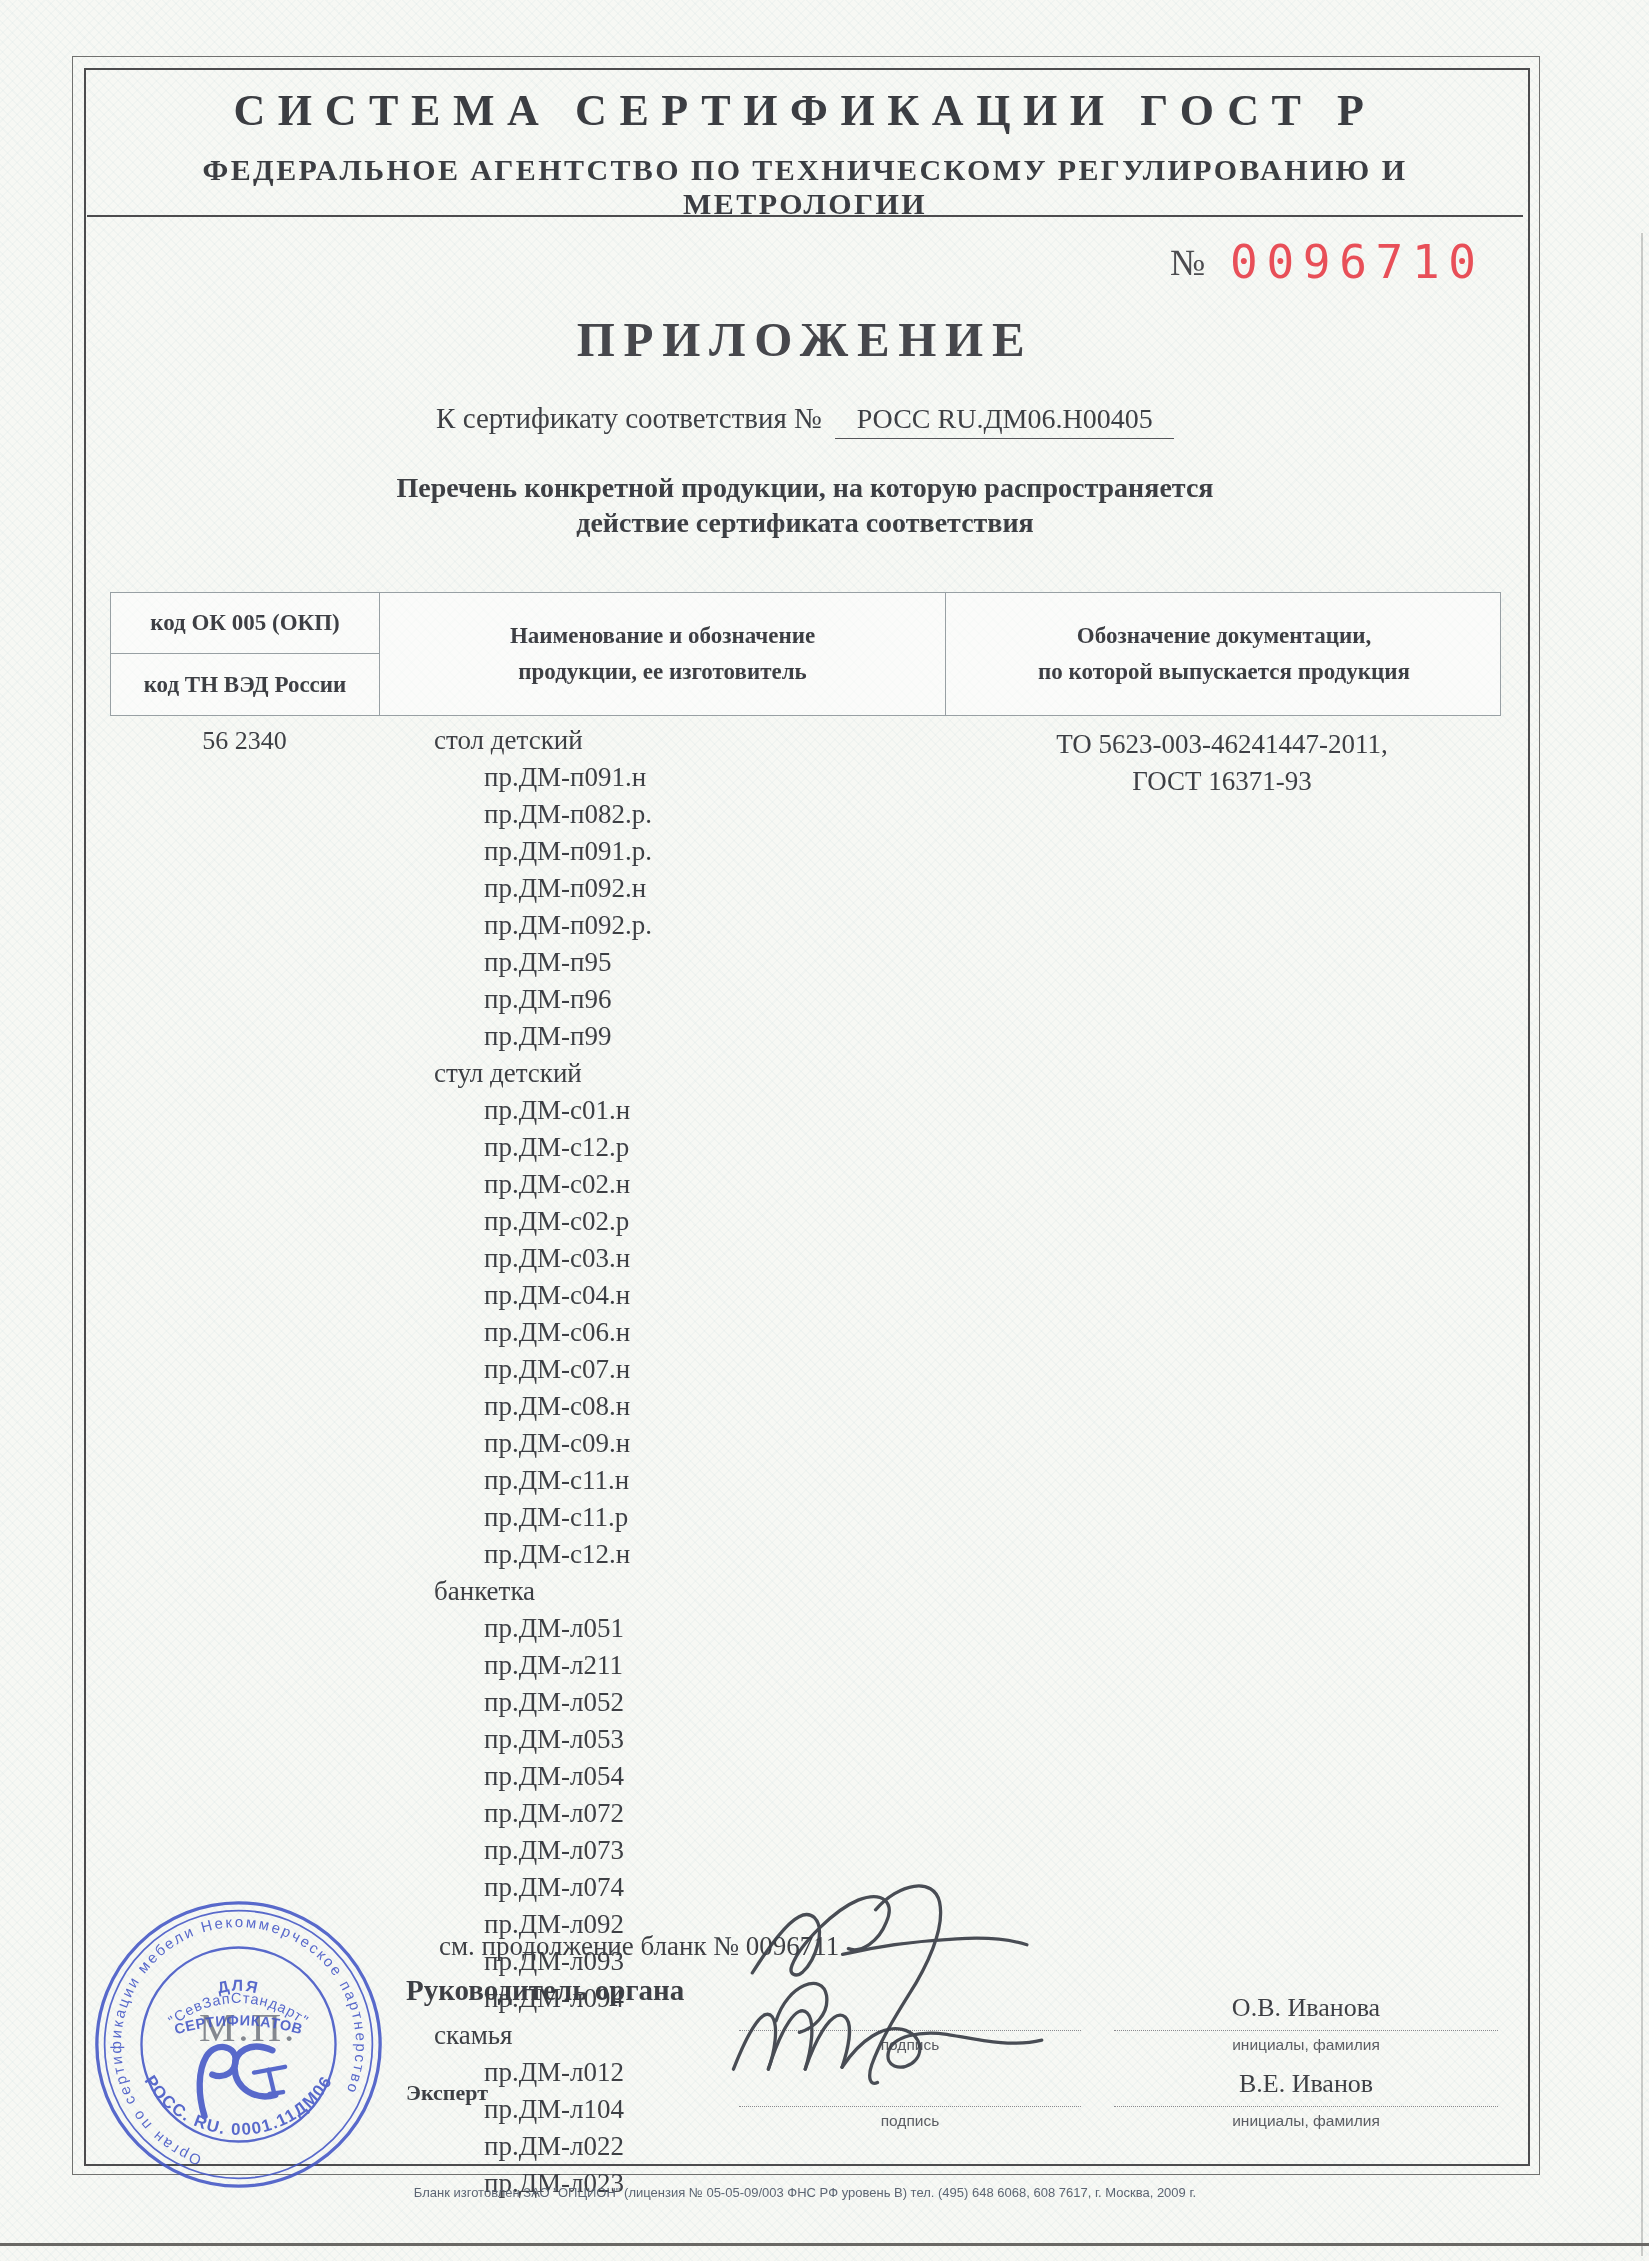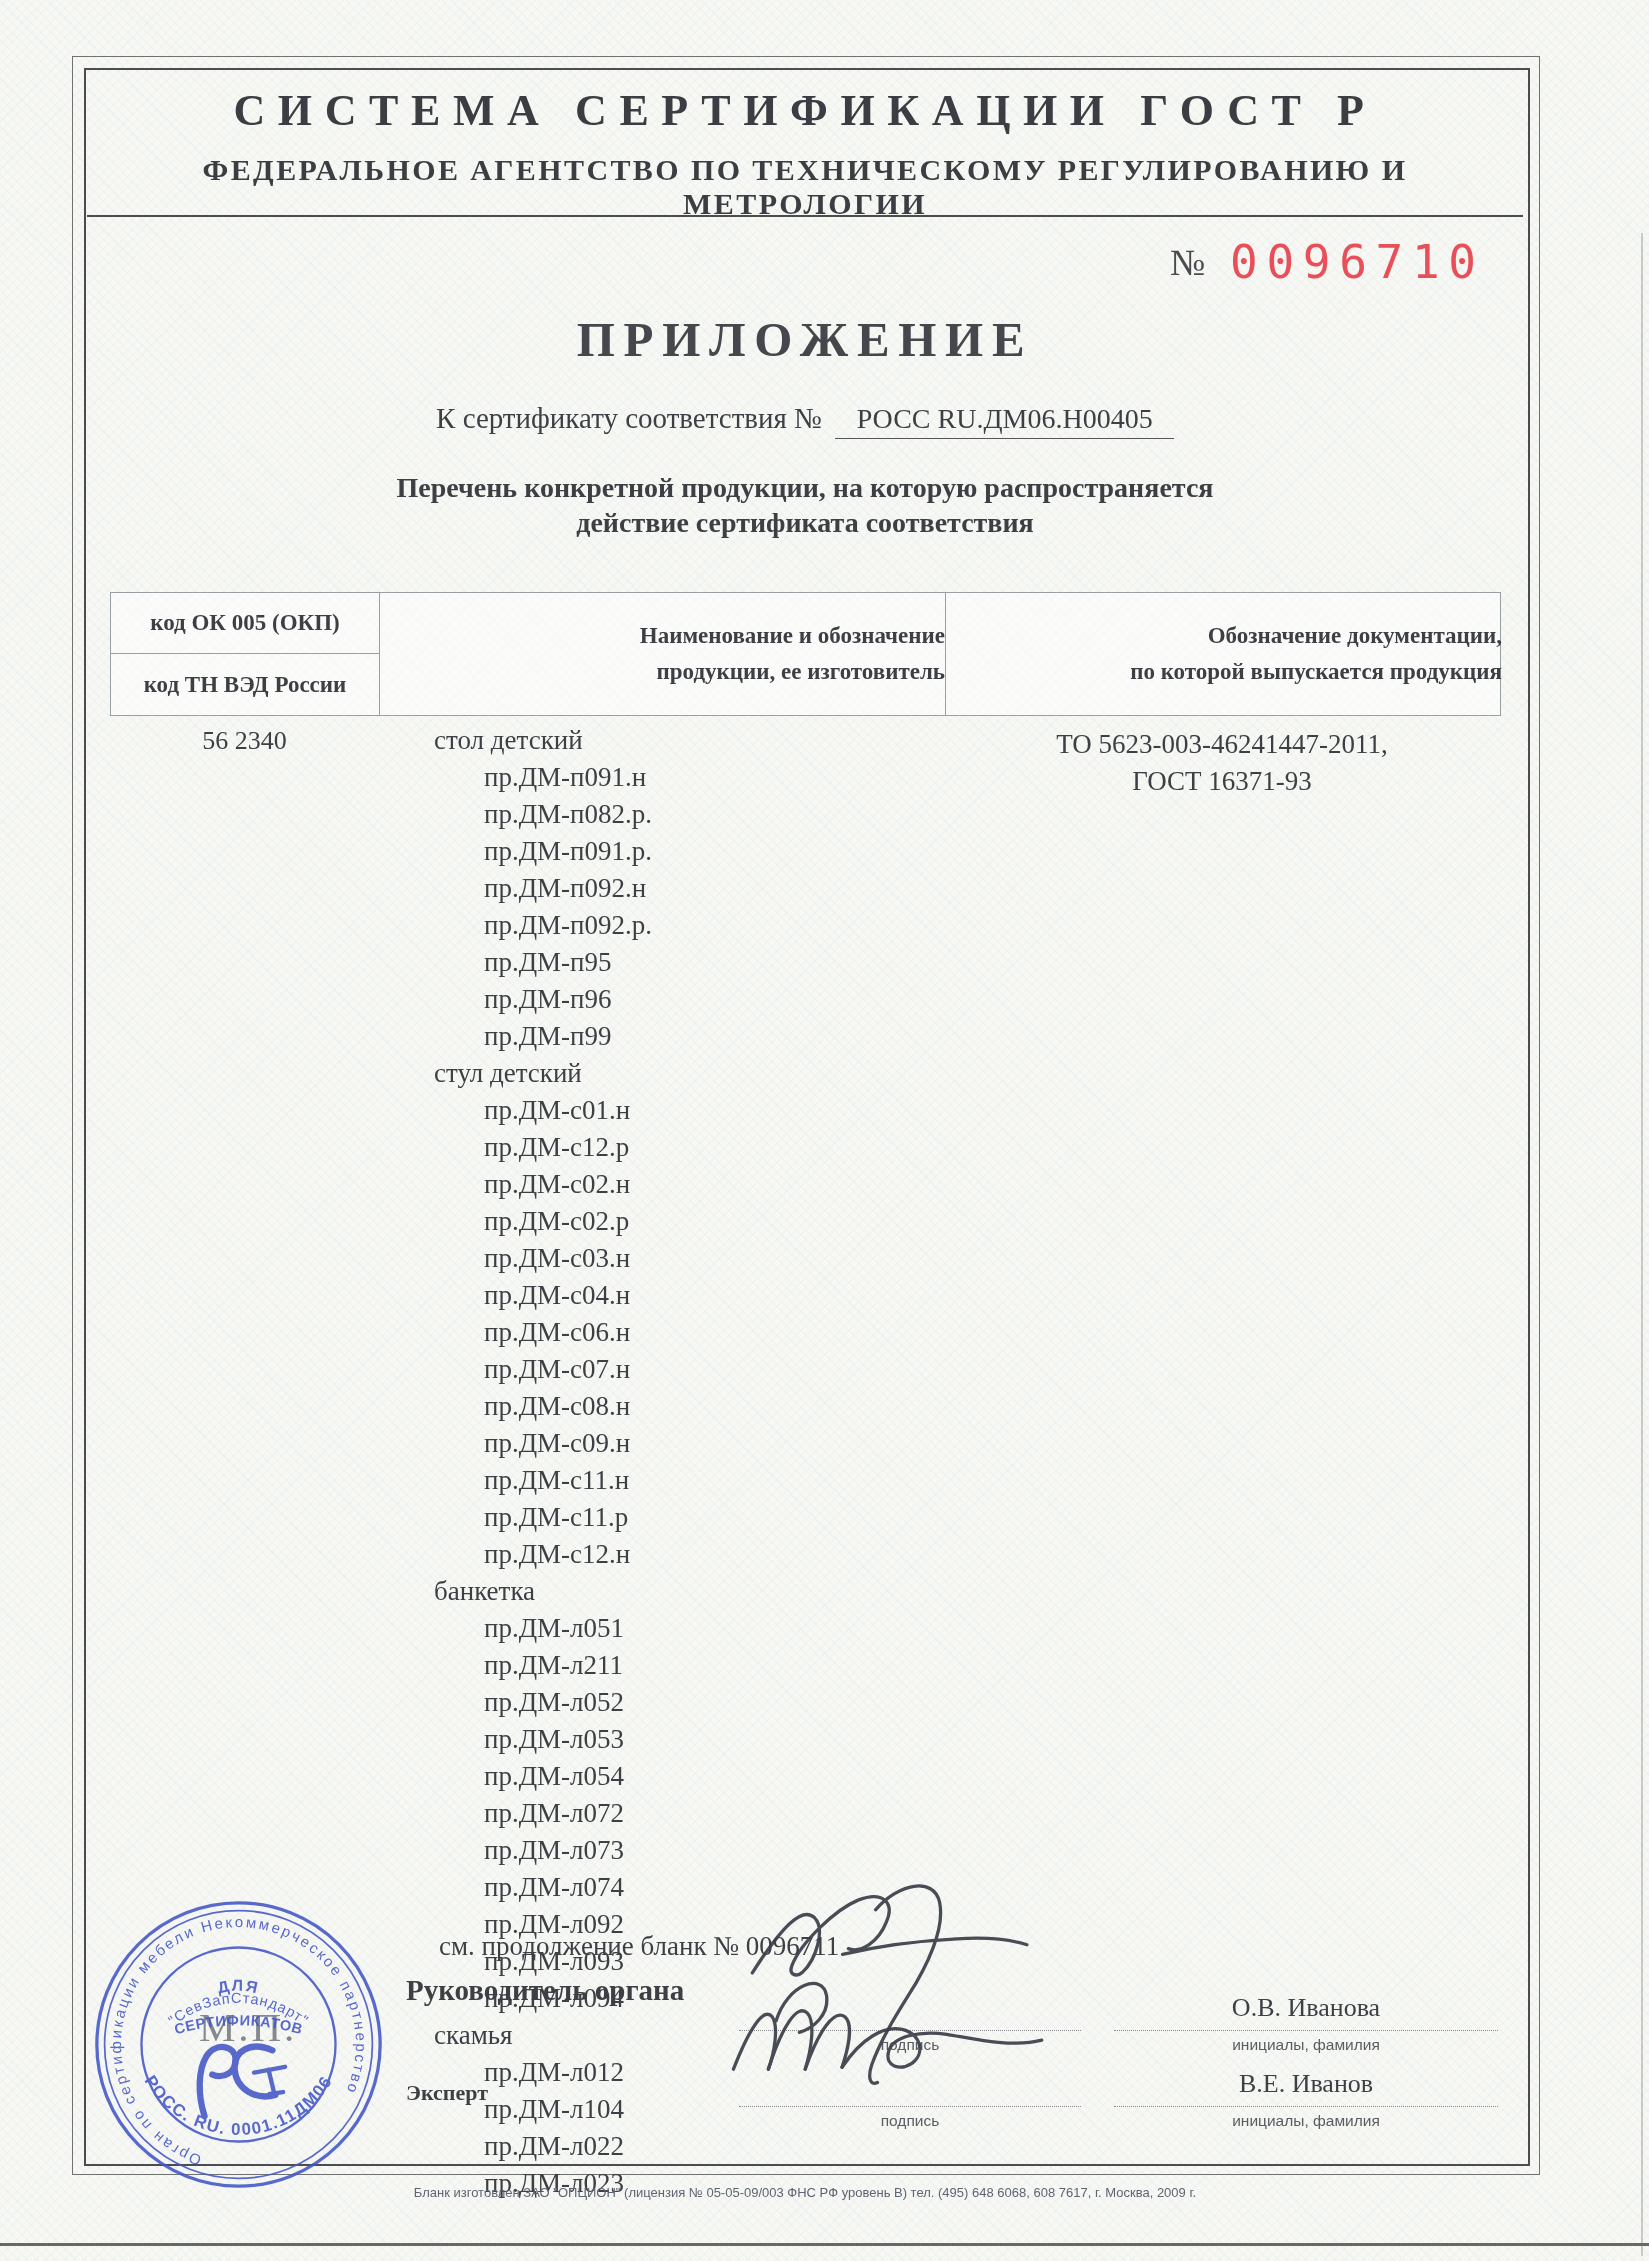--- a/index.html
+++ b/index.html
@@ -35,21 +35,21 @@
   .subtitle1{left:87px; top:472px; width:1436px; text-align:center; font-size:28px; font-weight:bold; z-index:2;}
   .subtitle2{left:87px; top:507px; width:1436px; text-align:center; font-size:28px; font-weight:bold; z-index:2;}
   
   .tbl{left:110px; top:559px; width:1391px; height:124px; display:grid;
     grid-template-columns:269px 566px 556px; border:1.5px solid #98a0a4;
     background:rgba(253,254,253,.6); z-index:2; box-sizing:border-box;margin-top:33px;}
   .tbl .c1{display:grid; grid-template-rows:1fr 1fr; border-right:1.5px solid #98a0a4;}
   .tbl .c1 > div{display:flex; align-items:center; justify-content:center;}
   .tbl .c1 > div:first-child{border-bottom:1.5px solid #98a0a4;}
   .tbl .c2{border-right:1.5px solid #98a0a4;}
-  .tbl .mid{display:flex; flex-direction:column; align-items:flex-end; justify-content:center; line-height:1.55;}
+  .tbl .mid{display:flex; flex-direction:column; align-items:center; justify-content:center; line-height:1.55;}
   .tbl div{font-size:23px; font-weight:bold; color:#3d3f44; text-align:center;}
   
   .okp-value{left:110px; top:726px; width:269px; text-align:center; font-size:26px; z-index:2;}
   .product-list{left:434px; top:722px; width:505px; font-size:27px; line-height:37px; z-index:2;}
   .product-list .category{padding-left:0;}
   .product-list .model-row{padding-left:50px;}
   .product-list .model{display:inline-block; width:246px;}
   .docs{left:944px; top:726px; width:556px; text-align:center; font-size:27px; line-height:37px; z-index:2;}
   
   .continuation{left:439px; top:1931px; font-size:27px; z-index:2;}

